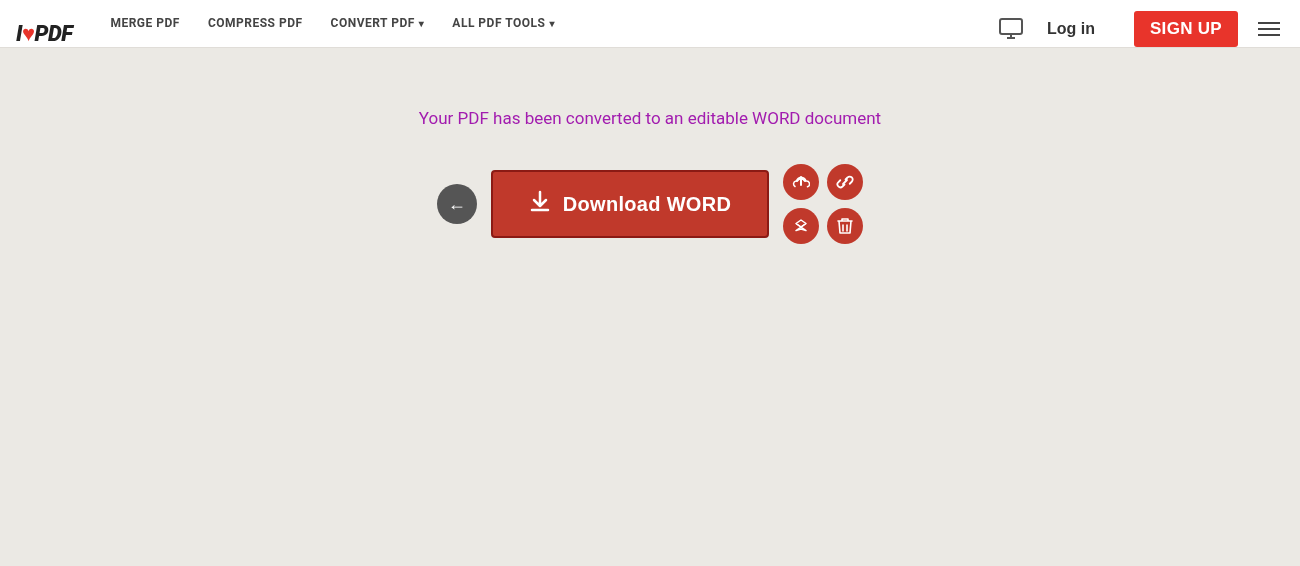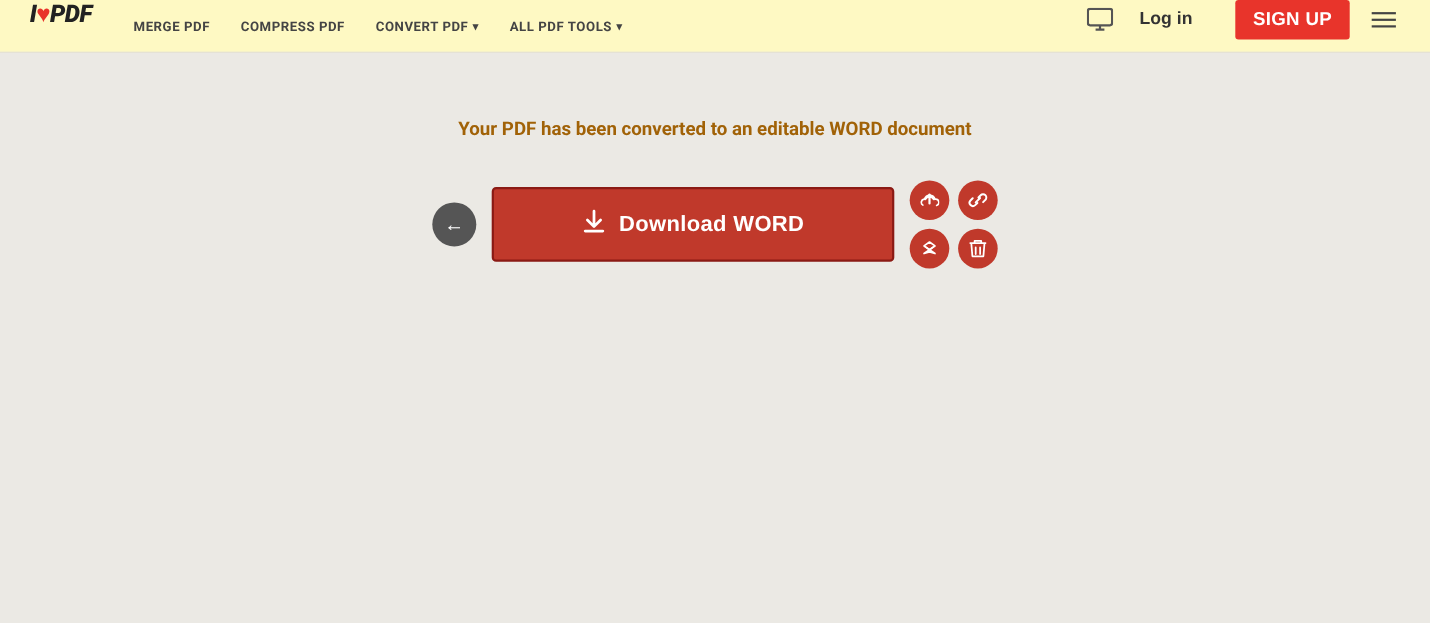--- a/index.html
+++ b/index.html
@@ -11,25 +11,25 @@
     body {
       font-family: -apple-system, BlinkMacSystemFont, 'Segoe UI', Roboto, Helvetica, Arial, sans-serif;
       background-color: #ebe9e4;
       width: 1300px;
       height: 566px;
       overflow: hidden;
     }
 
     
     .navbar {
-      background-color: #fef9c3;
+      background-color: #ffffff;
       height: 48px;
       display: flex;
-      align-items: flex-start;
-      padding: 0 27px;
+      align-items: flex-end;
+      padding: 0 16px;
       border-bottom: 1px solid #e0ddd8;
       position: relative;
       z-index: 10;
     }
 
     .logo {
       display: flex;
       align-items: center;
       margin-right: 24px;
       text-decoration: none;
@@ -135,23 +135,23 @@
     
     .main-content {
       display: flex;
       flex-direction: column;
       align-items: center;
       padding-top: 60px;
     }
 
     .success-message {
       font-size: 17px;
-      color: #a16207;
+      color: #a21caf;
       margin-bottom: 36px;
-      font-weight: 700;
+      font-weight: 400;
     }
 
     .action-row {
       display: flex;
       align-items: center;
       gap: 14px;
     }
 
     
     .btn-back {
@@ -169,21 +169,21 @@
       flex-shrink: 0;
     }
 
     
     .btn-download {
       background-color: #c0392b;
       border: 2px solid #8b1a14;
       color: #fff;
       font-size: 20px;
       font-weight: 700;
-      padding: 18px 80px;
+      padding: 18px 36px;
       border-radius: 4px;
       cursor: pointer;
       display: flex;
       align-items: center;
       gap: 12px;
       letter-spacing: 0.3px;
       white-space: nowrap;
     }
 
     .download-icon {

